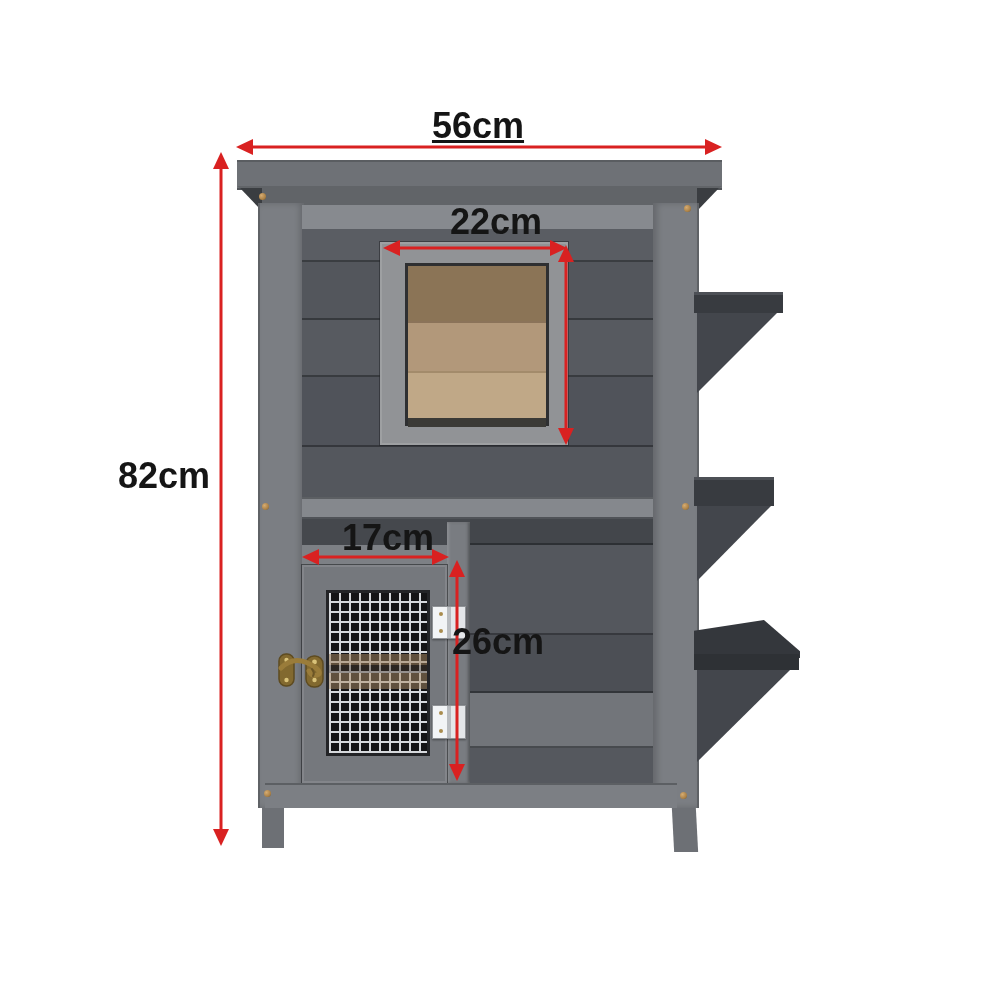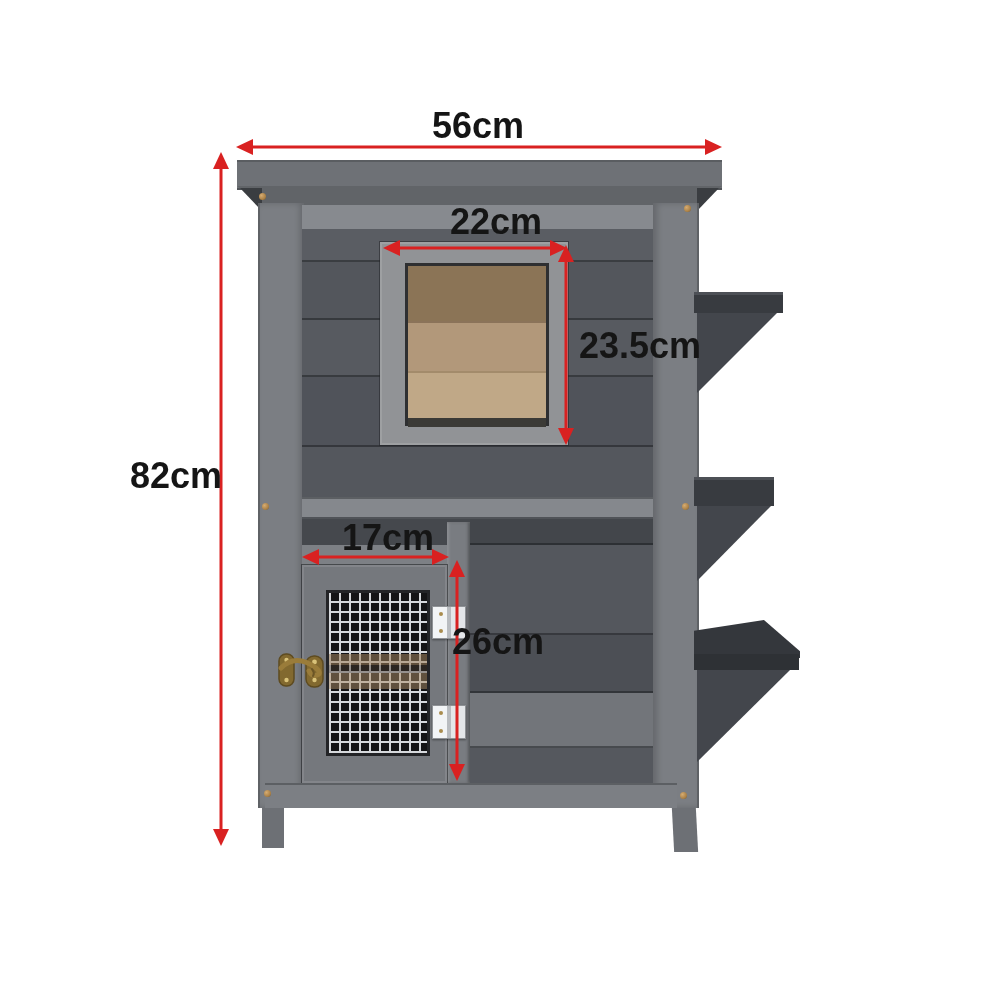--- a/index.html
+++ b/index.html
@@ -7,22 +7,22 @@
     position:relative;width:1000px;height:1000px;background:#ffffff;overflow:hidden;
     font-family:"Liberation Sans","DejaVu Sans",sans-serif;
   }
   .abs{position:absolute;}
 
   
   .dim-label{
     position:absolute;transform:translateX(-50%);
     font-size:36px;font-weight:700;color:#151515;line-height:1;white-space:nowrap;
   }
-  #lab-overall-width {left:478px;top:108px;}
-  #lab-overall-height{left:176px;top:458px;}
+  #lab-overall-width {left:478px;top:108px;text-decoration:underline;}
+  #lab-overall-height{left:164px;top:458px;}
   #lab-window-width  {left:496px;top:204px;}
   #lab-window-height {left:640px;top:328px;}
   #lab-door-width    {left:388px;top:520px;}
   #lab-door-height   {left:498px;top:624px;}
 
   
   .arrow{position:absolute;}
   .arrow .shaft{position:absolute;background:#d92121;}
   .arrow-h .shaft{left:5px;right:5px;top:50%;height:3px;transform:translateY(-50%);}
   .arrow-v .shaft{top:5px;bottom:5px;left:50%;width:3px;transform:translateX(-50%);}
@@ -243,17 +243,16 @@
   </div>
   <div class="arrow arrow-v" id="arr-door-height">
     <div class="shaft"></div>
       <div class="head head-t"></div>
       <div class="head head-b"></div>
   </div>
 
   <div class="dim-label" id="lab-overall-width">56cm</div>
   <div class="dim-label" id="lab-overall-height">82cm</div>
   <div class="dim-label" id="lab-window-width">22cm</div>
-  <div class="dim-label" id="lab-window-height">23.5cm</div>
   <div class="dim-label" id="lab-door-width">17cm</div>
   <div class="dim-label" id="lab-door-height">26cm</div>
 
 </div>
 
 </body></html>

